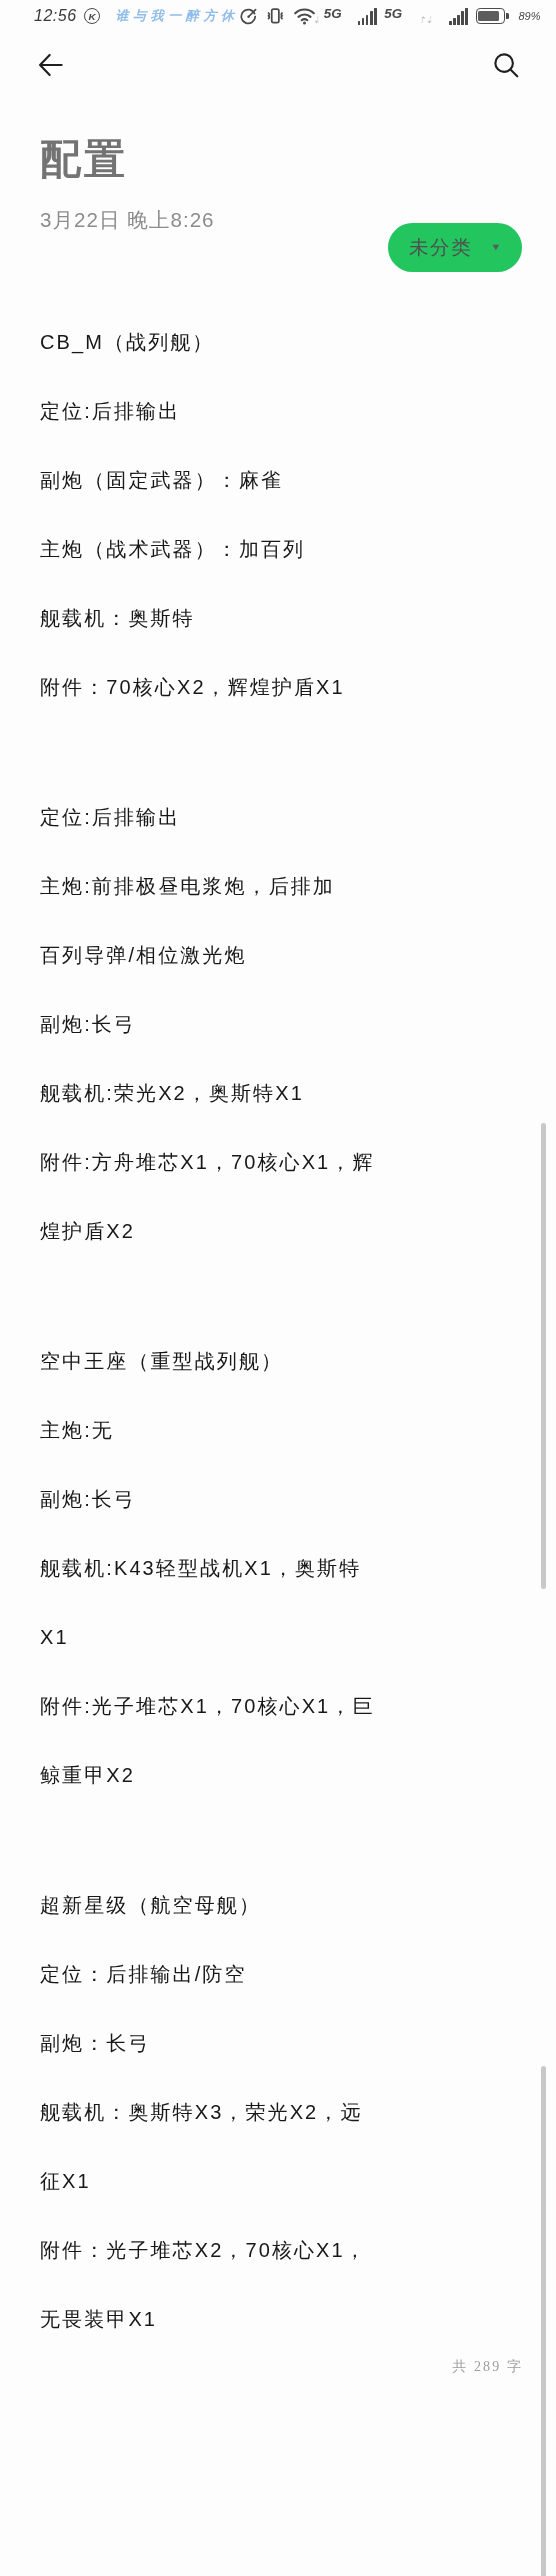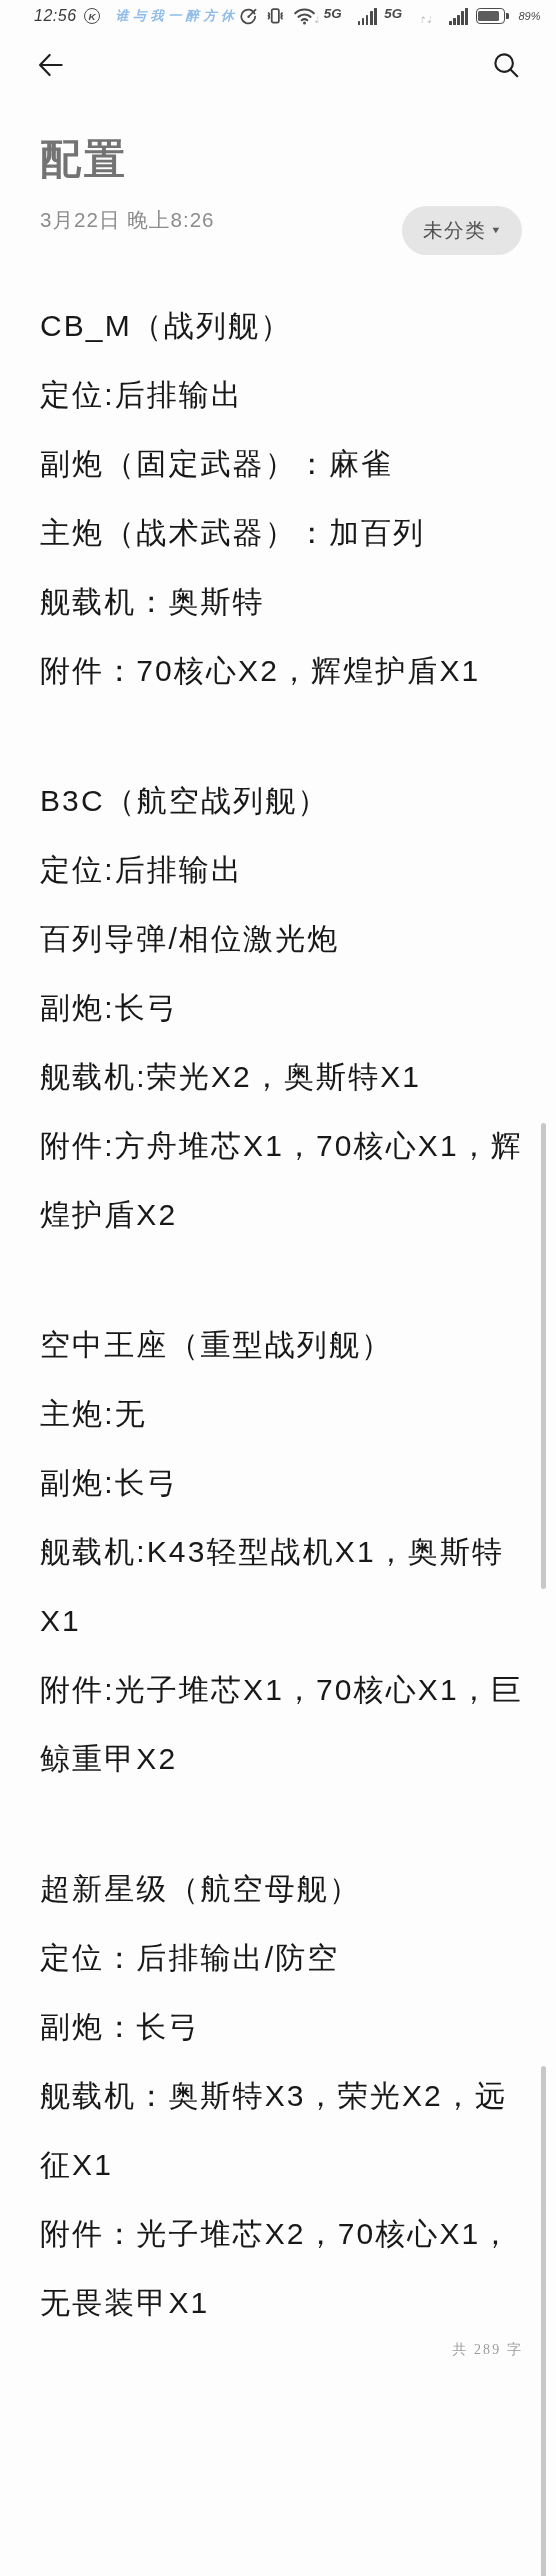--- a/index.html
+++ b/index.html
@@ -52,32 +52,32 @@
   
   .note-title {
     margin:33px 40px 0; font-size:41px; font-weight:600; color:#737373;
     letter-spacing:3.1px;
   }
   .meta-row {
     margin:18.5px 34px 0 40px; display:flex; align-items:flex-start; justify-content:space-between;
   }
   .note-date { font-size:20.6px; color:#8c8c8c; letter-spacing:1px; }
   .category-pill {
-    display:flex; align-items:center; gap:4px;
-    background:#e5e5e5; border-radius:27px; padding:11.3px 20.6px;
+    display:flex; align-items:center; gap:18px;
+    background:#22c55e; border-radius:27px; padding:11.3px 20.6px;margin-top:17px;
   }
   .category-pill .cat-label { font-size:19.6px; color:#4f4f4f; letter-spacing:1.5px; }
   .cat-caret { font-size:11.3px; color:#5a5a5a; transform:scaleY(.8); }
 
   
   .note-body { margin-top:36px; padding:0 40px; }
   .note-section { margin-bottom:61px; }
   .note-section:last-child { margin-bottom:0; }
   .note-line {
-    font-size:30px; line-height:69px; min-height:69px;
+    font-size:20px; line-height:69px; min-height:69px;
     color:#181818; white-space:nowrap; letter-spacing:2.1px;
   }
   .word-count {
     margin-top:4.1px; padding:0 33px; text-align:right;
     font-size:14px; color:#9d9d9d; letter-spacing:2.1px;font-family:Liberation Serif, serif;
   }
 
   
   .scroll-thumb {
     position:absolute; left:541px; width:5.2px; border-radius:3.1px; background:#c8c8c8;
@@ -182,22 +182,22 @@
   <div class="note-body" id="note-body">
       <div class="note-section">
         <p class="note-line">CB_M（战列舰）</p>
         <p class="note-line">定位:后排输出</p>
         <p class="note-line">副炮（固定武器）：麻雀</p>
         <p class="note-line">主炮（战术武器）：加百列</p>
         <p class="note-line">舰载机：奥斯特</p>
         <p class="note-line">附件：70核心X2，辉煌护盾X1</p>
       </div>
       <div class="note-section">
-        <p class="note-line">B3C（航空战列舰）</p>
         <p class="note-line">定位:后排输出</p>
+        <p class="note-line">主炮:前排极昼电浆炮，后排加</p>
         <p class="note-line">百列导弹/相位激光炮</p>
         <p class="note-line">副炮:长弓</p>
         <p class="note-line">舰载机:荣光X2，奥斯特X1</p>
         <p class="note-line">附件:方舟堆芯X1，70核心X1，辉</p>
         <p class="note-line">煌护盾X2</p>
       </div>
       <div class="note-section">
         <p class="note-line">空中王座（重型战列舰）</p>
         <p class="note-line">主炮:无</p>
         <p class="note-line">副炮:长弓</p>

